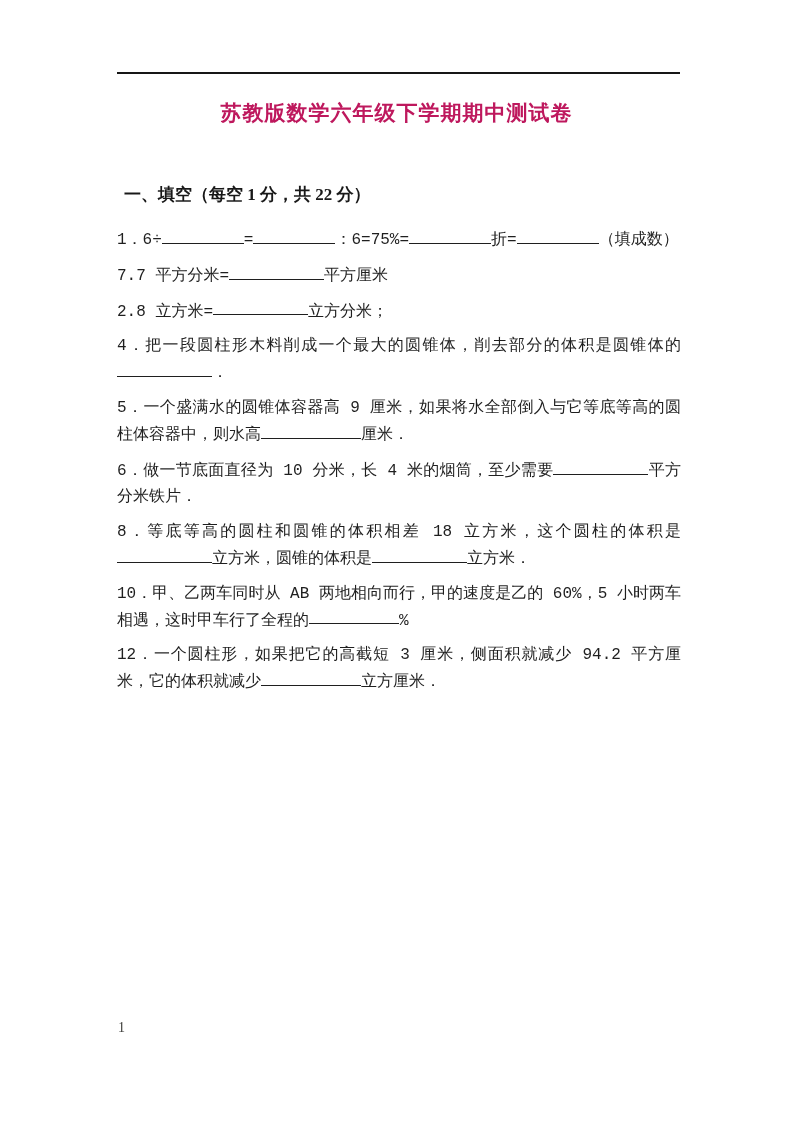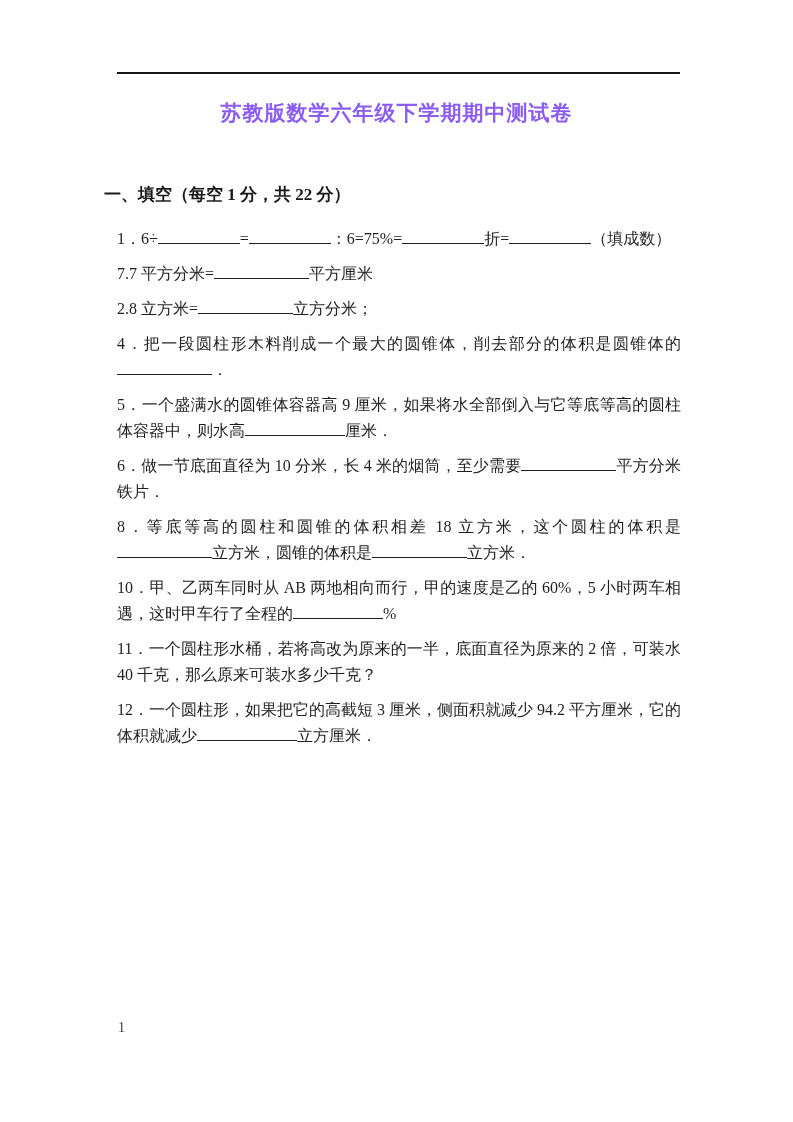--- a/index.html
+++ b/index.html
@@ -27,38 +27,39 @@
   .title {
     position: absolute;
     top: 99px;
     left: 0;
     width: 100%;
     margin: 0;
     text-align: center;
     font-size: 21px;
     line-height: 28px;
     font-weight: 700;
-    color: #8b5cf6;
+    color: #be185d;
     letter-spacing: 1px;
   }
   .section-heading {
     position: absolute;
     top: 184px;
-    left: 104px;
+    left: 124px;
     margin: 0;
     font-size: 17px;
     line-height: 22px;
     font-weight: 700;
     color: #181818;
   }
   .questions {
     position: absolute;
     top: 226px;
     left: 117px;
     width: 564px;
+    font-family: Liberation Mono, monospace;
   }
   .para {
     margin: 0 0 9px 0;
     font-size: 16px;
     line-height: 26px;
     text-align: justify;
     color: #1f1f1f;
   }
   .seg {
     white-space: pre-wrap;
@@ -87,17 +88,16 @@
   <h2 class="section-heading">一、填空（每空 1 分，共 22 分）</h2>
   <div class="questions" id="questions">
       <p class="para"><span class="seg">1．6÷</span><span class="blank" style="width: 82px;"></span><span class="seg">=</span><span class="blank" style="width: 82px;"></span><span class="seg">：6=75%=</span><span class="blank" style="width: 82px;"></span><span class="seg">折=</span><span class="blank" style="width: 82px;"></span><span class="seg">（填成数）</span></p>
       <p class="para"><span class="seg">7.7 平方分米=</span><span class="blank" style="width: 95px;"></span><span class="seg">平方厘米</span></p>
       <p class="para"><span class="seg">2.8 立方米=</span><span class="blank" style="width: 95px;"></span><span class="seg">立方分米；</span></p>
       <p class="para"><span class="seg">4．把一段圆柱形木料削成一个最大的圆锥体，削去部分的体积是圆锥体的</span><span class="blank" style="width: 95px;"></span><span class="seg">．</span></p>
       <p class="para"><span class="seg">5．一个盛满水的圆锥体容器高 9 厘米，如果将水全部倒入与它等底等高的圆柱体容器中，则水高</span><span class="blank" style="width: 100px;"></span><span class="seg">厘米．</span></p>
       <p class="para"><span class="seg">6．做一节底面直径为 10 分米，长 4 米的烟筒，至少需要</span><span class="blank" style="width: 95px;"></span><span class="seg">平方分米铁片．</span></p>
       <p class="para"><span class="seg">8．等底等高的圆柱和圆锥的体积相差 18 立方米，这个圆柱的体积是</span><span class="blank" style="width: 95px;"></span><span class="seg">立方米，圆锥的体积是</span><span class="blank" style="width: 95px;"></span><span class="seg">立方米．</span></p>
       <p class="para"><span class="seg">10．甲、乙两车同时从 AB 两地相向而行，甲的速度是乙的 60%，5 小时两车相遇，这时甲车行了全程的</span><span class="blank" style="width: 90px;"></span><span class="seg">%</span></p>
-      <p class="para"><span class="seg">11．一个圆柱形水桶，若将高改为原来的一半，底面直径为原来的 2 倍，可装水 40 千克，那么原来可装水多少千克？</span></p>
       <p class="para"><span class="seg">12．一个圆柱形，如果把它的高截短 3 厘米，侧面积就减少 94.2 平方厘米，它的体积就减少</span><span class="blank" style="width: 100px;"></span><span class="seg">立方厘米．</span></p>
     </div>
   <div class="page-number">1</div>
 </div>
 
 </body></html>

